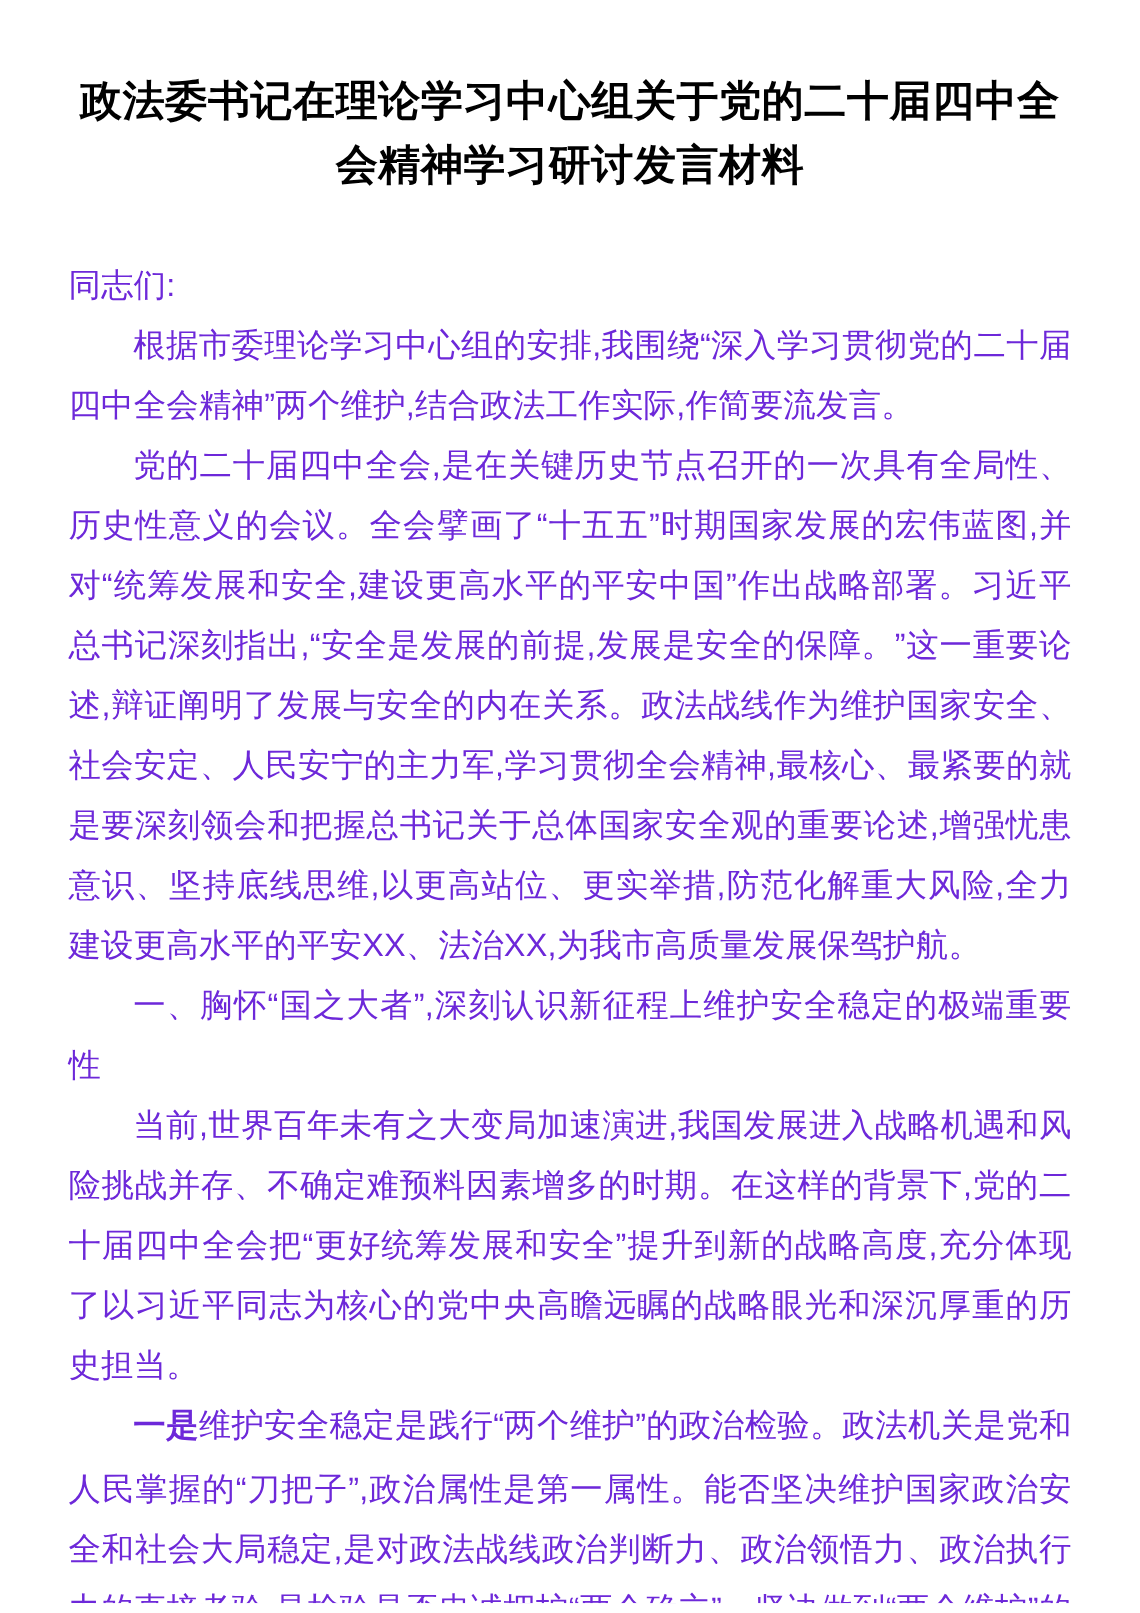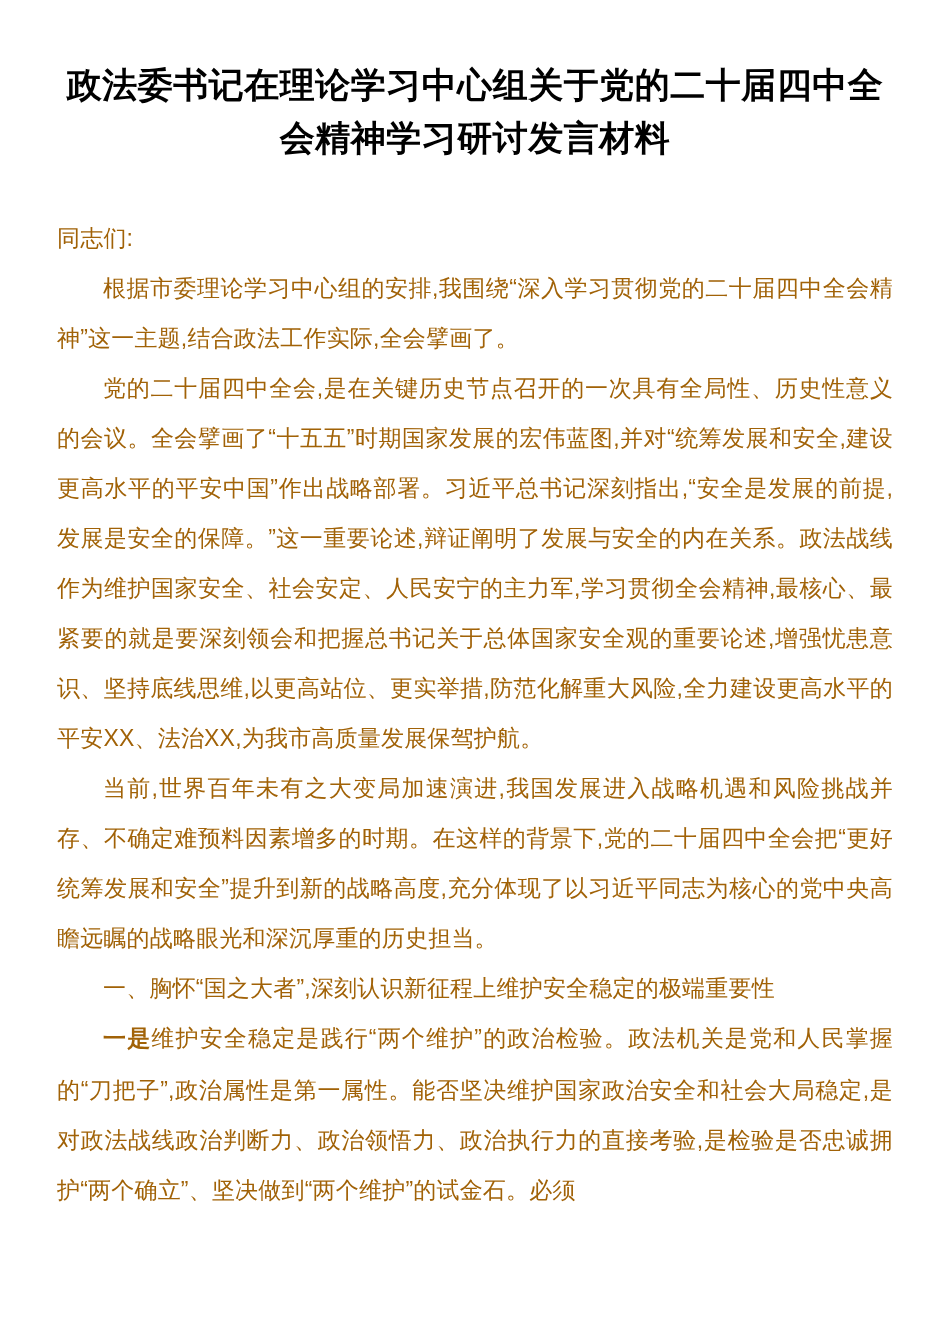--- a/index.html
+++ b/index.html
@@ -32,26 +32,26 @@
     color: #000000;
   }
   .body-block {
     position: absolute;
     left: 57px;
     top: 213px;
     width: 836px;
   }
   p.para {
     margin: 0;
-    font-size: 23px;
+    font-size: 27px;
     line-height: 50px;
     text-align: justify;
     text-justify: inter-character;
     letter-spacing: 0.2px;
-    color: #a16207;
+    color: #6d28d9;
     word-break: break-all;
   }
   p.indent {
     text-indent: 2em;
   }
   p.noindent {
     text-indent: 0;
   }
   b.strong { font-weight: bold; font-family: Liberation Mono, monospace; }
 </style>
@@ -61,25 +61,25 @@
 <div class="page">
 
   <div class="doc-title">
     <span>政法委书记在理论学习中心组关于党的二十届四中全会精神学习研讨发言材料</span>
   </div>
 
   <div class="body-block">
 
     <p class="para noindent">同志们:</p>
 
-    <p class="para indent">根据市委理论学习中心组的安排,我围绕“深入学习贯彻党的二十届四中全会精神”这一主题,结合政法工作实际,全会擘画了。</p>
+    <p class="para indent">根据市委理论学习中心组的安排,我围绕“深入学习贯彻党的二十届四中全会精神”两个维护,结合政法工作实际,作简要流发言。</p>
 
     <p class="para indent">党的二十届四中全会,是在关键历史节点召开的一次具有全局性、历史性意义的会议。全会擘画了“十五五”时期国家发展的宏伟蓝图,并对“统筹发展和安全,建设更高水平的平安中国”作出战略部署。习近平总书记深刻指出,“安全是发展的前提,发展是安全的保障。”这一重要论述,辩证阐明了发展与安全的内在关系。政法战线作为维护国家安全、社会安定、人民安宁的主力军,学习贯彻全会精神,最核心、最紧要的就是要深刻领会和把握总书记关于总体国家安全观的重要论述,增强忧患意识、坚持底线思维,以更高站位、更实举措,防范化解重大风险,全力建设更高水平的平安XX、法治XX,为我市高质量发展保驾护航。</p>
 
+    <p class="para indent">一、胸怀“国之大者”,深刻认识新征程上维护安全稳定的极端重要性</p>
+
     <p class="para indent">当前,世界百年未有之大变局加速演进,我国发展进入战略机遇和风险挑战并存、不确定难预料因素增多的时期。在这样的背景下,党的二十届四中全会把“更好统筹发展和安全”提升到新的战略高度,充分体现了以习近平同志为核心的党中央高瞻远瞩的战略眼光和深沉厚重的历史担当。</p>
-
-    <p class="para indent">一、胸怀“国之大者”,深刻认识新征程上维护安全稳定的极端重要性</p>
 
     <p class="para indent"><b class="strong">一是</b><span>维护安全稳定是践行“两个维护”的政治检验。政法机关是党和人民掌握的“刀把子”,政治属性是第一属性。能否坚决维护国家政治安全和社会大局稳定,是对政法战线政治判断力、政治领悟力、政治执行力的直接考验,是检验是否忠诚拥护“两个确立”、坚决做到“两个维护”的试金石。必须</span></p>
 
   </div>
 
 </div>
 
 </body></html>

